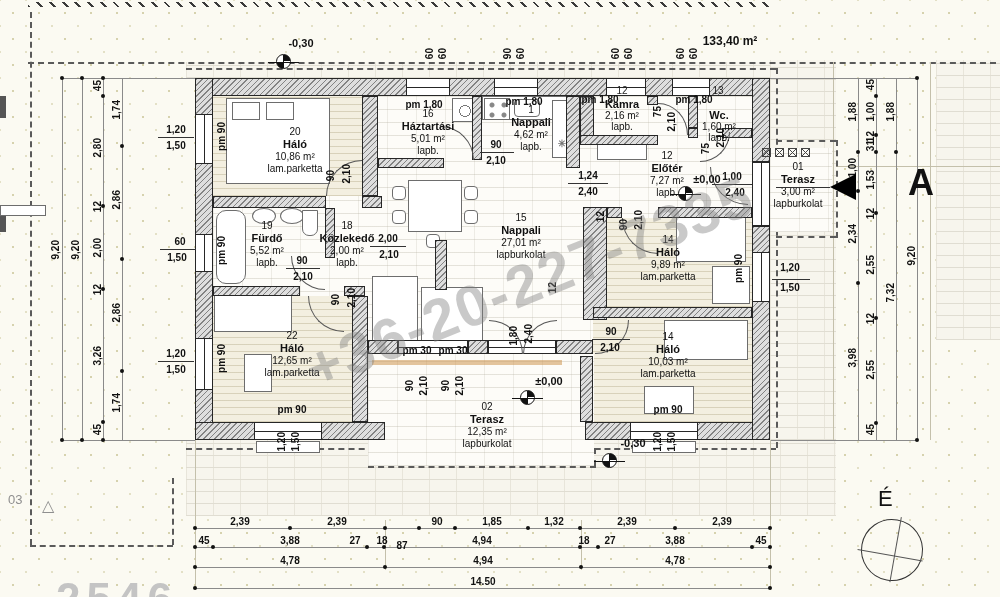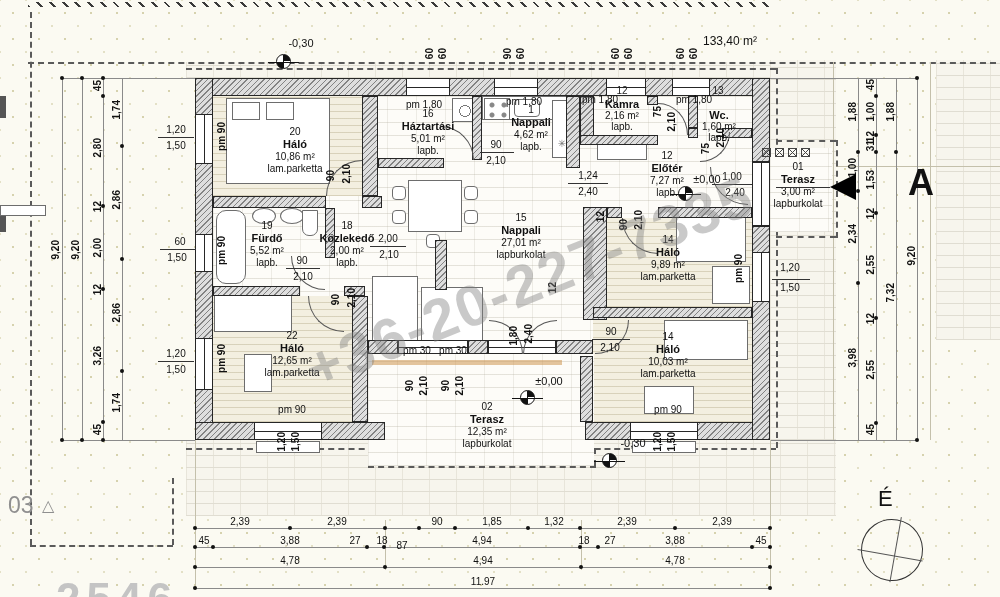--- a/index.html
+++ b/index.html
@@ -18,21 +18,21 @@
     background-image:repeating-linear-gradient(135deg,rgba(70,70,70,.6) 0 1px,transparent 1px 4px)}
   .win{position:absolute;background:#fff;border:1px solid #262626;box-sizing:border-box}
   .win.h::after{content:"";position:absolute;left:0;right:0;top:50%;border-top:1px solid #262626}
   .win.v::after{content:"";position:absolute;top:0;bottom:0;left:50%;border-left:1px solid #262626}
   .furn{position:absolute;background:#fff;border:1px solid #6d6d6d;box-sizing:border-box}
   .arc{position:absolute;box-sizing:border-box}
   .arc-tr{border-top:1px solid #555;border-right:1px solid #555;border-top-right-radius:100%}
   .arc-tl{border-top:1px solid #555;border-left:1px solid #555;border-top-left-radius:100%}
   .arc-bl{border-bottom:1px solid #555;border-left:1px solid #555;border-bottom-left-radius:100%}
   .arc-br{border-bottom:1px solid #555;border-right:1px solid #555;border-bottom-right-radius:100%}
-  .lbl{position:absolute;font-size:10px;font-weight:400;white-space:nowrap;transform:translateX(-50%);line-height:11px}
+  .lbl{position:absolute;font-size:10px;font-weight:700;white-space:nowrap;transform:translateX(-50%);line-height:11px}
   .vlbl{position:absolute;font-size:10px;font-weight:700;white-space:nowrap;writing-mode:vertical-rl;transform:rotate(180deg);line-height:11px}
   .soft{font-weight:400;color:#222}
   .dl-v{position:absolute;width:1px;background:#8a8a8a}
   .dl-h{position:absolute;height:1px;background:#8a8a8a}
   .wit{position:absolute;background:#c4c0ab}
   .tk{position:absolute;width:4px;height:4px;background:#111;border-radius:50%;margin:-2px 0 0 -2px}
   .bar{position:absolute;height:1px;background:#333}
   .dash-h{position:absolute;border-top:2px dashed #5a5a5a;height:0}
   .dash-v{position:absolute;border-left:2px dashed #5a5a5a;width:0}
   .lvl{position:absolute;width:13px;height:13px;border:1px solid #111;border-radius:50%;
@@ -424,21 +424,21 @@
   <span class="lbl" style="left:355px;top:535px">27</span>
   <span class="lbl" style="left:382px;top:535px">18</span>
   <span class="lbl" style="left:482px;top:535px">4,94</span>
   <span class="lbl" style="left:584px;top:535px">18</span>
   <span class="lbl" style="left:610px;top:535px">27</span>
   <span class="lbl" style="left:675px;top:535px">3,88</span>
   <span class="lbl" style="left:761px;top:535px">45</span>
   <span class="lbl" style="left:290px;top:555px">4,78</span>
   <span class="lbl" style="left:483px;top:555px">4,94</span>
   <span class="lbl" style="left:675px;top:555px">4,78</span>
-  <span class="lbl" style="left:483px;top:576px">11.97</span>
+  <span class="lbl" style="left:483px;top:576px">14.50</span>
 
   <div class="tk" style="left:195px;top:528px"></div>
   <div class="tk" style="left:290px;top:528px"></div>
   <div class="tk" style="left:385px;top:528px"></div>
   <div class="tk" style="left:419px;top:528px"></div>
   <div class="tk" style="left:455px;top:528px"></div>
   <div class="tk" style="left:528px;top:528px"></div>
   <div class="tk" style="left:580px;top:528px"></div>
   <div class="tk" style="left:675px;top:528px"></div>
   <div class="tk" style="left:770px;top:528px"></div>
@@ -482,21 +482,21 @@
   <div class="tk" style="left:917px;top:78px"></div>
   <div class="tk" style="left:917px;top:440px"></div>
 
   <span style="position:absolute;left:878px;top:486px;font-size:22px;font-weight:400">É</span>
   <div style="position:absolute;left:861px;top:519px;width:62px;height:62px;transform:rotate(10deg)">
     <div style="position:absolute;inset:0;border:1.5px solid #333;border-radius:50%"></div>
     <div style="position:absolute;left:55%;top:-3px;width:1px;height:66px;background:#555"></div>
     <div style="position:absolute;top:58%;left:-3px;height:1px;width:66px;background:#555"></div>
   </div>
 
-  <span style="position:absolute;left:8px;top:492px;font-size:23px;color:#8f8f8f">03</span>
+  <span style="position:absolute;left:8px;top:492px;font-size:13px;color:#8f8f8f">03</span>
   <span style="position:absolute;left:42px;top:496px;font-size:16px;color:#8f8f8f">△</span>
   <span id="partial-text">2546</span>
   <div style="position:absolute;left:0;top:96px;width:6px;height:22px;background:#555"></div>
   <div style="position:absolute;left:0;top:212px;width:6px;height:20px;background:#555"></div>
   <div class="furn" style="left:0;top:205px;width:46px;height:11px"></div>
 
   <div id="watermark">+36-20-227-7335</div>
 
 </div>
 

